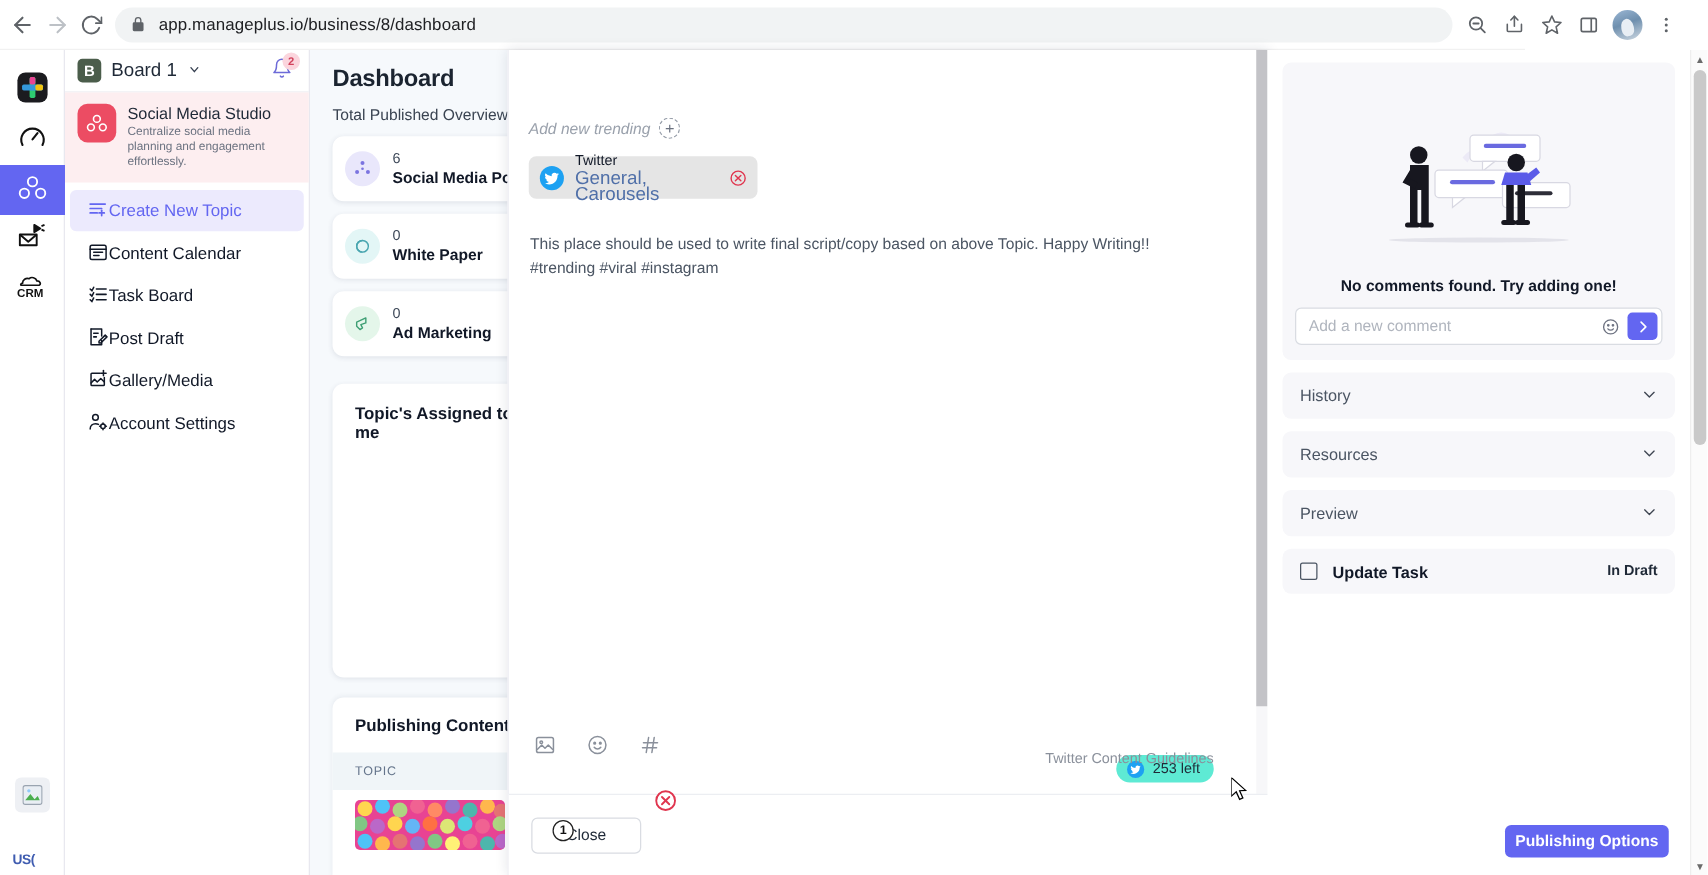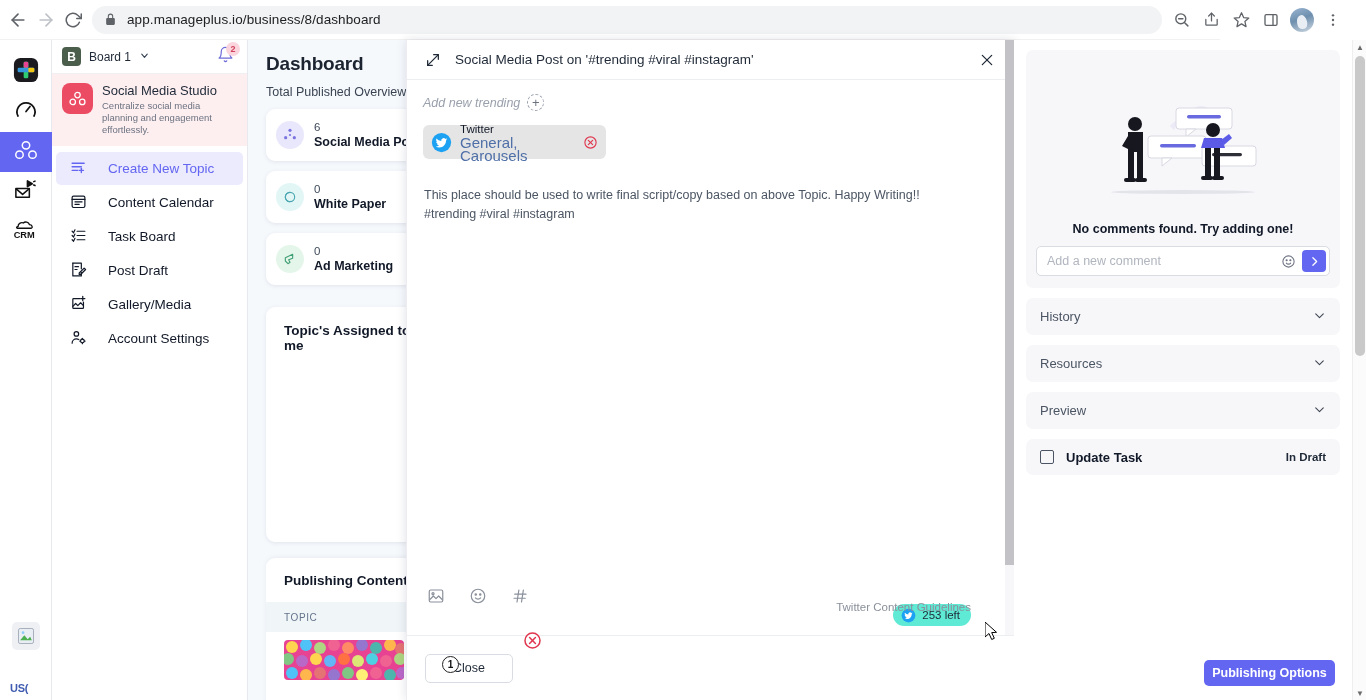--- a/index.html
+++ b/index.html
@@ -68,40 +68,40 @@
   }
   .board-head {
     height: 34px; display:flex; align-items:center; padding: 0 10px; gap: 8px;
     border-bottom: 1px solid #efeff4;
   }
   .board-badge {
     width: 19px; height: 19px; border-radius: 4px; background:#4b5d4b;
     color:#fff; font-size: 12px; font-weight:bold;
     display:flex; align-items:center; justify-content:center;
   }
-  .board-name { font-size: 12px; color: #1f2937; }
+  .board-name { font-size: 15px; color: #1f2937; }
   .chev { color:#374151; font-size: 11px; }
   .bell-wrap { margin-left:auto; position:relative; width:24px; height:24px; display:flex; align-items:center; justify-content:center;}
   .bell-badge {
     position:absolute; top:-3px; right:-3px; min-width: 14px; height: 14px;
     background:#fbd5dd; color:#d1425c; font-size: 9px; font-weight:bold; border-radius:50%;
     display:flex; align-items:center; justify-content:center; padding: 0 2px;
   }
   .studio-card {
     background: #fdeef0; display:flex; gap: 9px; padding: 9px 10px 10px 10px;
   }
   .studio-ic {
     width: 31px; height: 31px; border-radius: 8px; background:#ec4c63; flex:0 0 31px;
     display:flex; align-items:center; justify-content:center;
   }
   .studio-title { font-size: 13px; color:#1f2937; font-weight: 500; line-height: 15px;}
   .studio-sub { font-size: 9.5px; color:#6b7280; line-height: 12px; margin-top: 2px; }
   .menu { padding-top: 6px; }
   .menu-item {
-    height: 33px; display:flex; align-items:center; gap: 21px; padding: 0 14px;
+    height: 33px; display:flex; align-items:center; gap: 0; padding: 0 14px;
     font-size: 13.5px; color: #111827; border-radius: 5px; margin: 0 4px 1px 4px;
   }
   .menu-item.active { background: #eceafd; color: #6366f1; }
   .menu-item.active svg { stroke: #6366f1; }
   .menu-item svg { stroke: #111827; }
 
   
   .dash {
     position: absolute; left: 248px; top: 40px; width: 175px; height: 660px;
     background: #f6f9fc; overflow: hidden;
@@ -578,36 +578,20 @@
         </div>
         <div>
           <div class="pub-rowtxt">Soc</div>
           <div class="pub-rowtxt">'#tr</div>
         </div>
       </div>
     </div>
   </div>
 
   <div class="modal">
-    <div class="modal-head">
-      <span style="display:flex;color:#1f2937">
-        <svg width="16" height="16" viewBox="0 0 24 24" fill="none" stroke="currentColor" stroke-width="1.9" stroke-linecap="round" stroke-linejoin="round">
-            <line x1="4" y1="20" x2="20" y2="4"></line>
-            <polyline points="4 13 4 20 11 20"></polyline>
-            <polyline points="20 11 20 4 13 4"></polyline>
-          </svg>
-      </span>
-      <div class="modal-title">Social Media Post on '#trending #viral #instagram'</div>
-      <div class="modal-close">
-        <svg width="16" height="16" viewBox="0 0 24 24" fill="none" stroke="currentColor" stroke-width="1.9" stroke-linecap="round">
-            <line x1="5" y1="5" x2="19" y2="19"></line>
-            <line x1="19" y1="5" x2="5" y2="19"></line>
-          </svg>
-      </div>
-    </div>
 
     <div class="modal-body">
       <div class="addchan-row">
         <span class="addchan-text">Add new trending</span>
         <span class="addchan-plus">+</span>
       </div>
 
       <div class="chan-card">
         <span style="display:flex">
           <svg width="21" height="21" viewBox="0 0 24 24">

